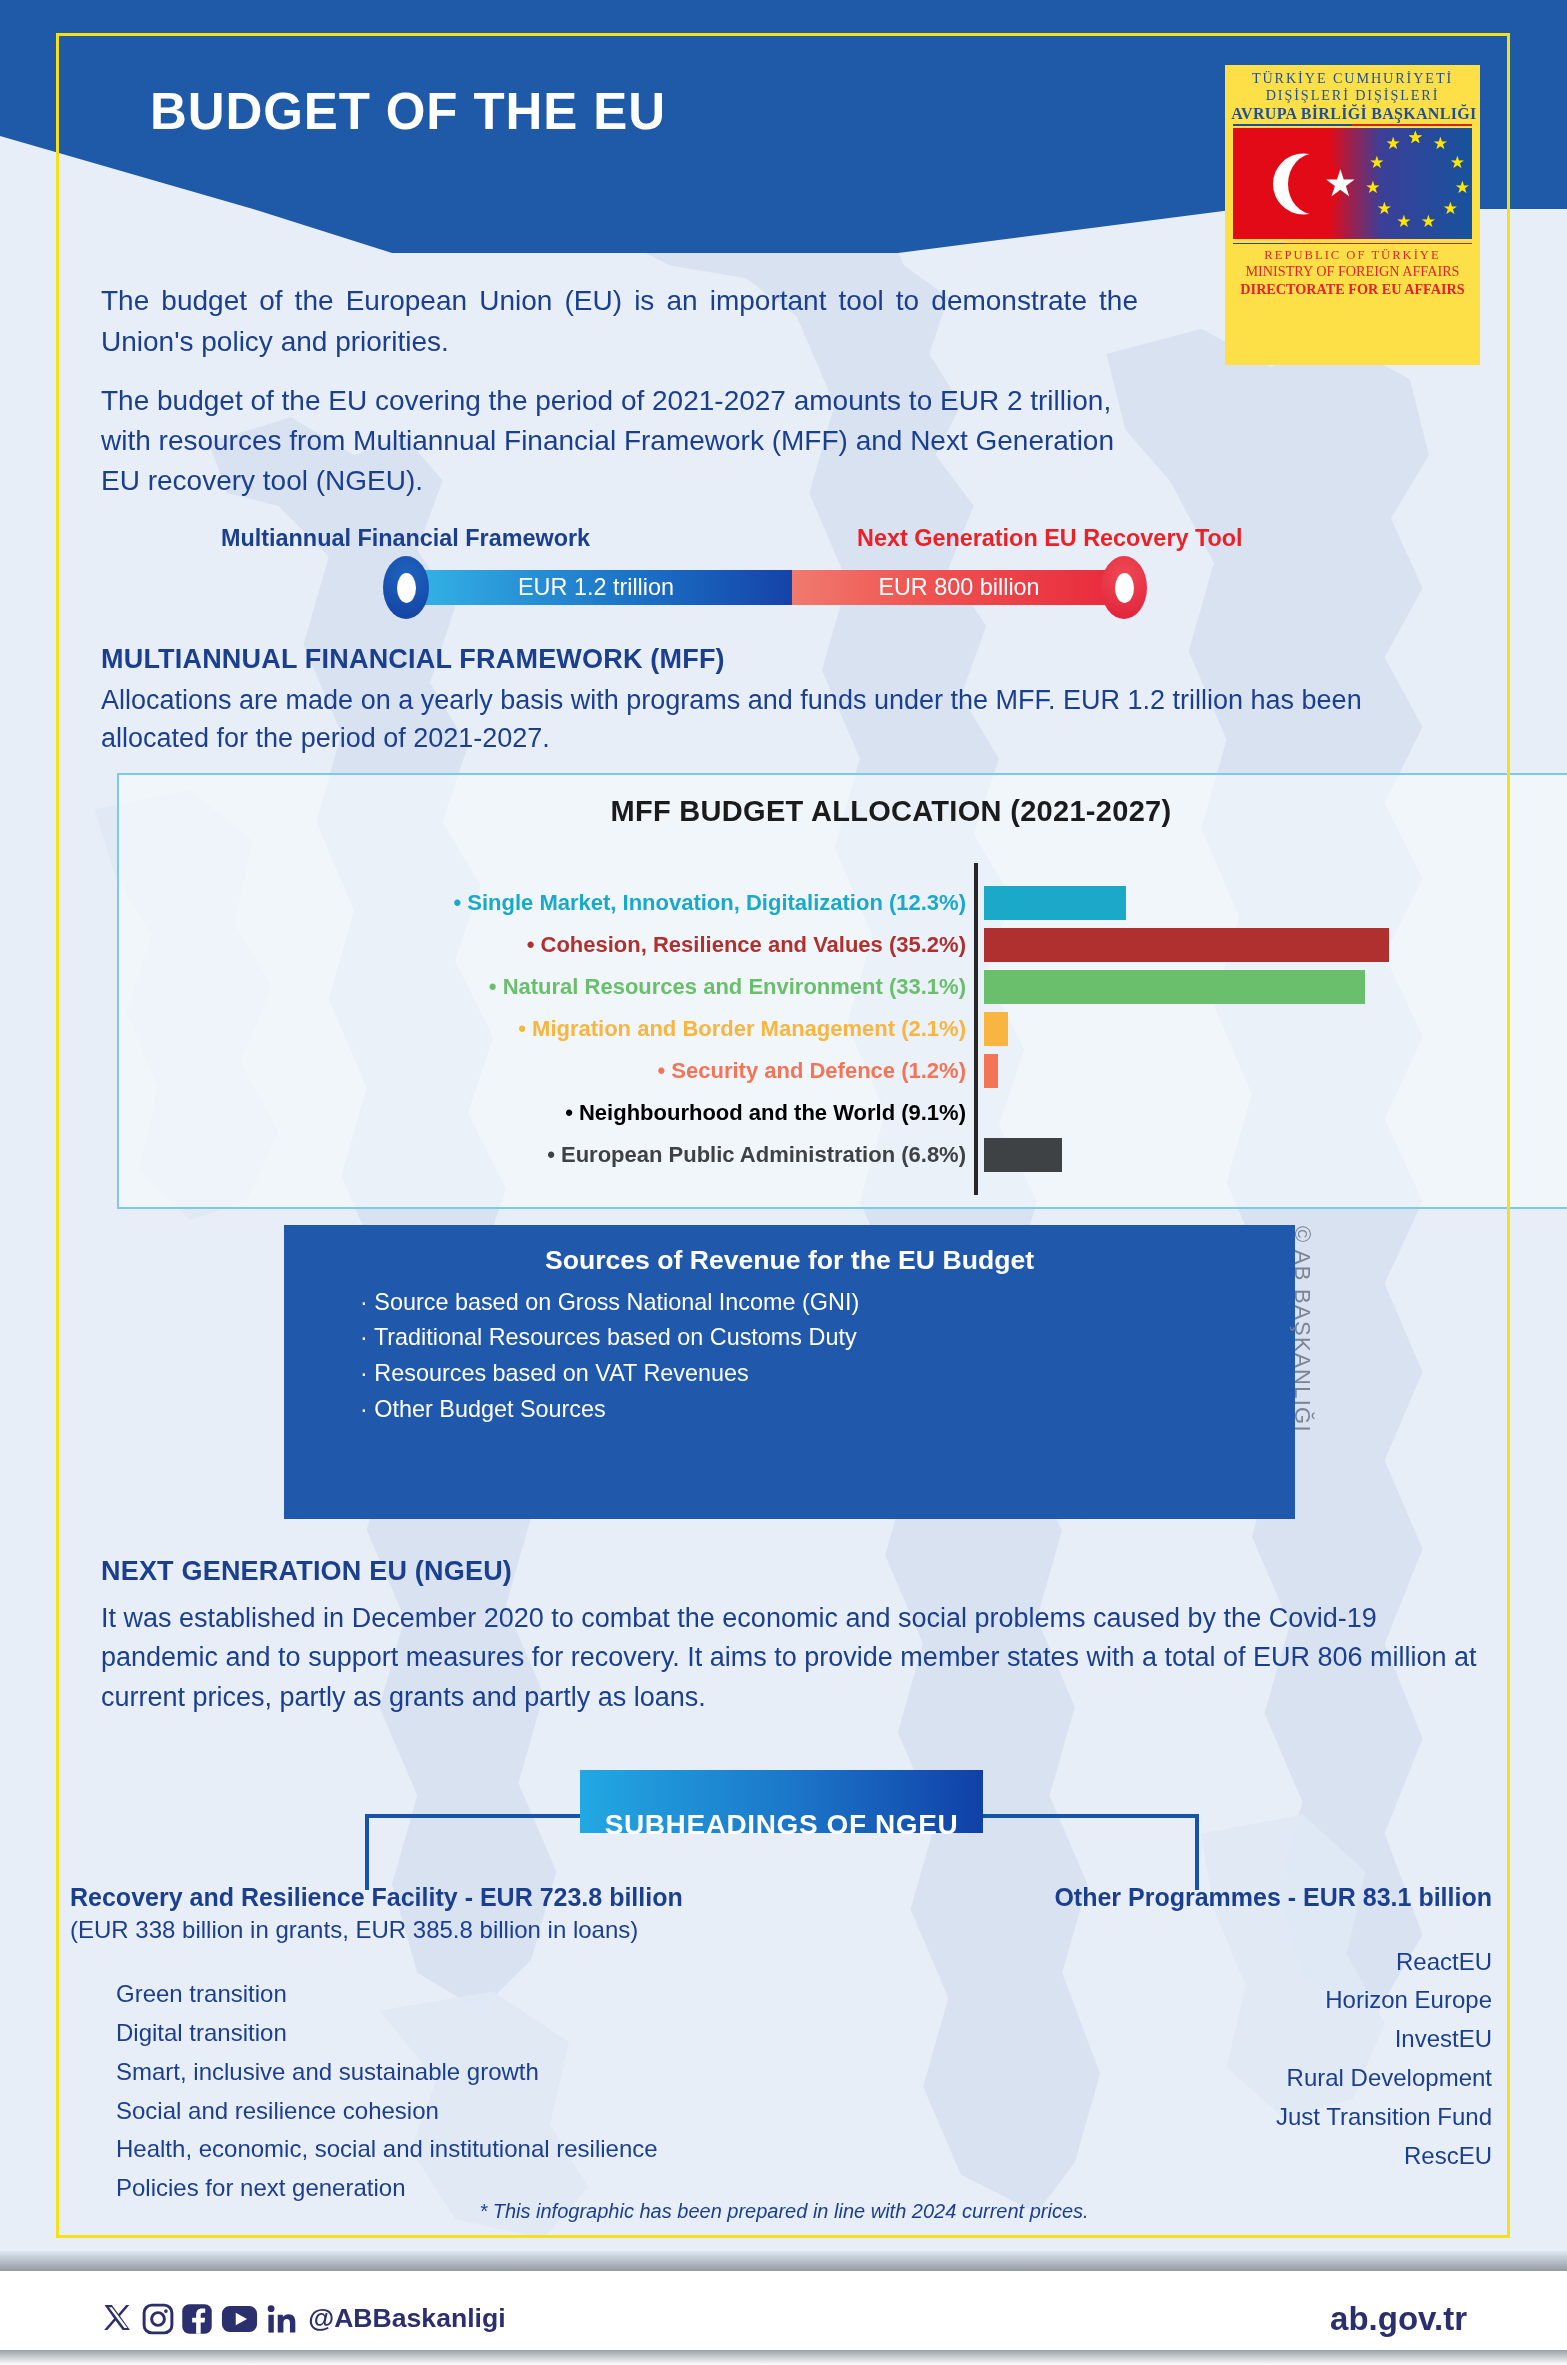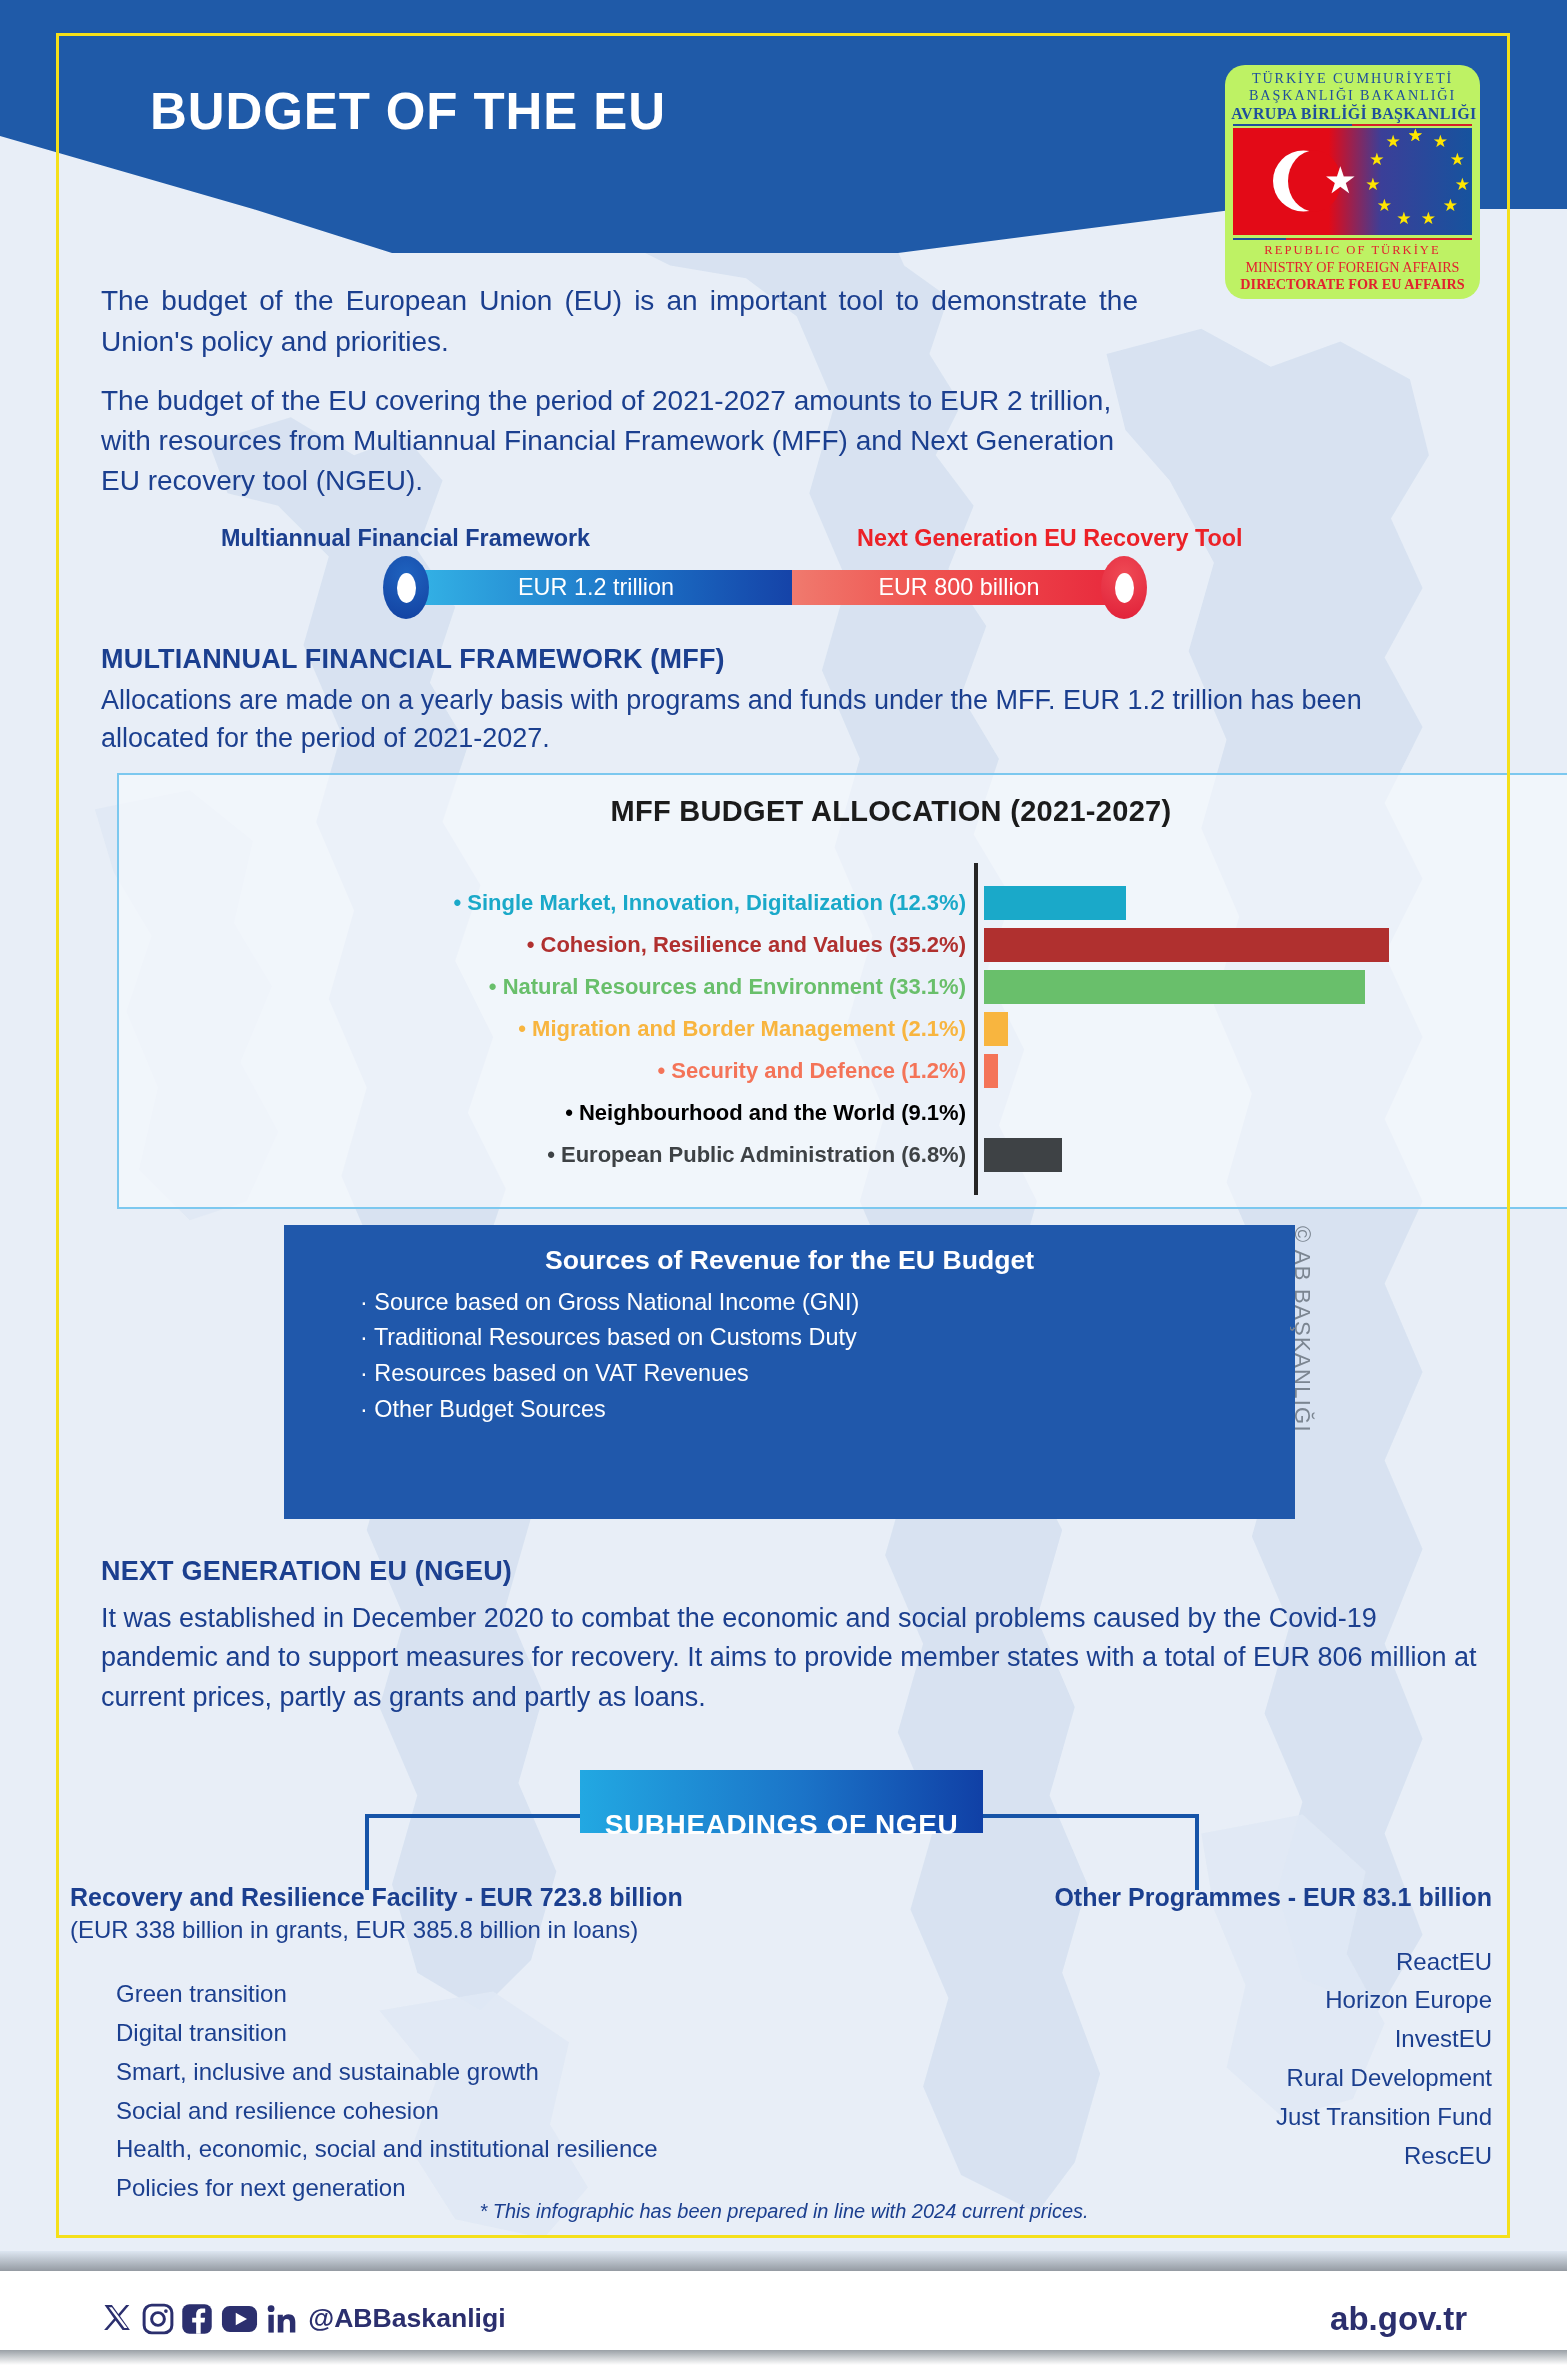--- a/index.html
+++ b/index.html
@@ -27,23 +27,23 @@
   }
 
   
   .frame{
     position:absolute;left:56px;top:33px;width:1454px;height:2205px;
     border:3.2px solid #f5e01a;box-sizing:border-box;pointer-events:none;z-index:6;
   }
 
   
   .logo{
-    position:absolute;left:1225px;top:65px;width:255px;height:234px;
-    background:#bef264;padding:5px 6.3px;box-sizing:border-box;z-index:8;
-    display:flex;flex-direction:column;border-radius:20px;
+    position:absolute;left:1225px;top:65px;width:255px;height:300px;
+    background:#fde047;padding:5px 6.3px;box-sizing:border-box;z-index:8;
+    display:flex;flex-direction:column;
   }
   .logo-tr1,.logo-tr2{
     color:#1f4f9c;font-size:14.2px;letter-spacing:1.9px;text-align:center;
     font-family:"Liberation Serif", serif;white-space:nowrap;line-height:1.18;
   }
   .logo-tr3{
     color:#1f4f9c;font-size:16px;font-weight:bold;text-align:center;letter-spacing:0.3px;
     font-family:"Liberation Serif", serif;white-space:nowrap;line-height:1.2;
   }
   .logo-rule{height:1.9px;background:linear-gradient(90deg,#1f4f9c 0 50%,#d6202a 50% 100%);margin:1.3px 1.3px 2.5px;}
@@ -165,21 +165,21 @@
       <path d="M1900 2900 L2060 2870 L2160 2960 L2130 3090 L2190 3200 L2140 3320 L2030 3350 L1940 3270 L1970 3140 L1920 3020 Z"></path>
       <path d="M600 3180 L780 3150 L900 3230 L870 3360 L930 3460 L860 3540 L720 3510 L650 3400 L690 3290 Z"></path>
     </g>
   </svg>
 
   <div class="hdr"></div>
   <div class="hdr-title">BUDGET OF THE EU</div>
 
   <div class="logo">
     <div class="logo-tr1">TÜRKİYE CUMHURİYETİ</div>
-    <div class="logo-tr2">BAŞKANLIĞI BAKANLIĞI</div>
+    <div class="logo-tr2">DIŞİŞLERİ DIŞİŞLERİ</div>
     <div class="logo-tr3">AVRUPA BİRLİĞİ BAŞKANLIĞI</div>
     <div class="logo-rule"></div>
     <div class="logo-flag">
       <span class="crescent"></span>
       <span class="tstar">★</span>
       <span class="eustars">
         <span style="left:40px;top:1.3px;">★</span>
         <span style="left:65px;top:7.6px;">★</span>
         <span style="left:82px;top:26px;">★</span>
         <span style="left:87px;top:51px;">★</span>

